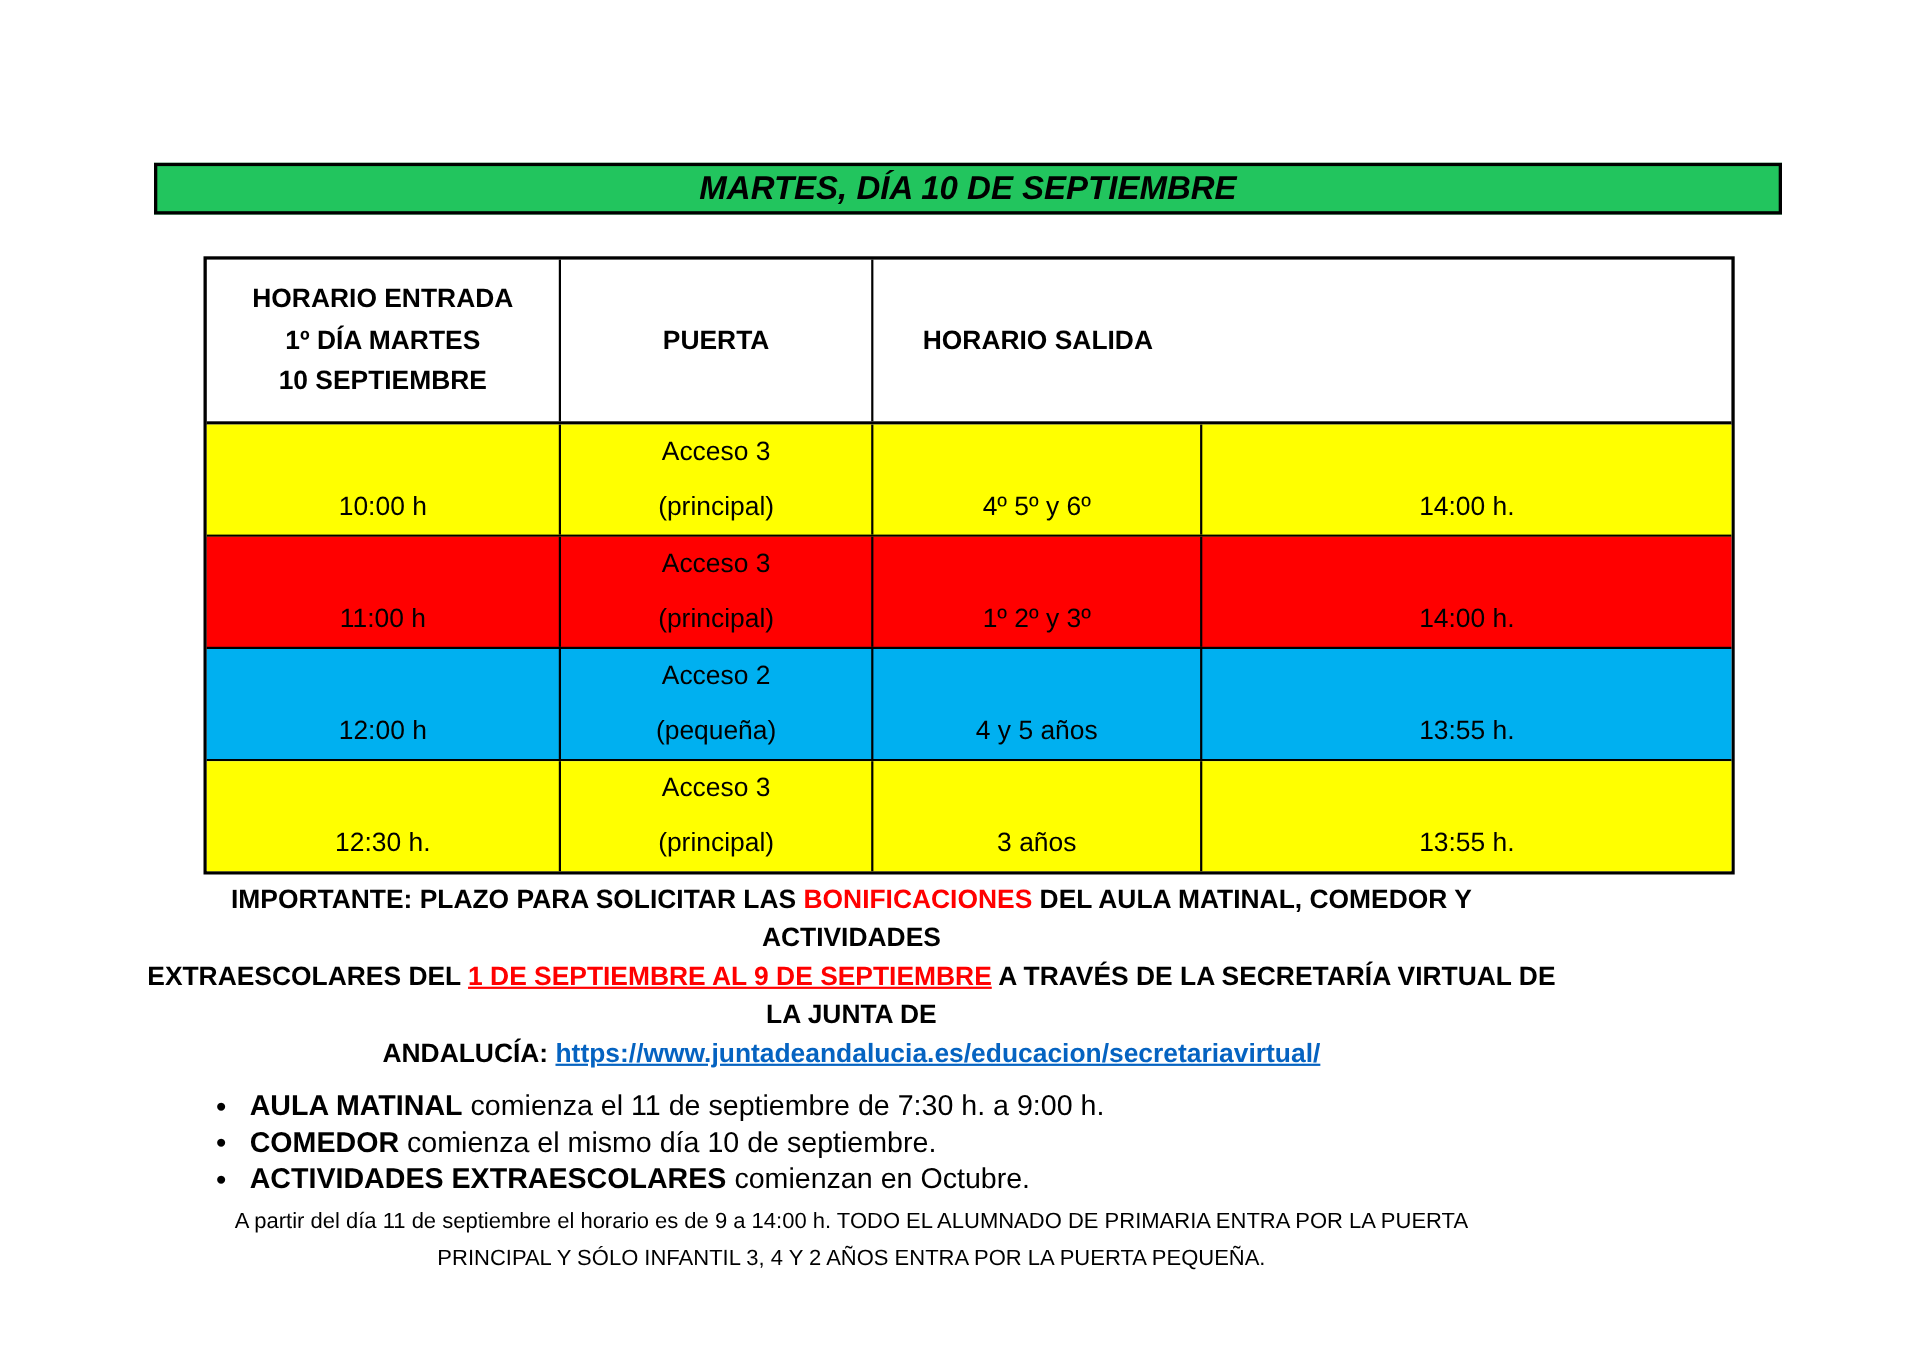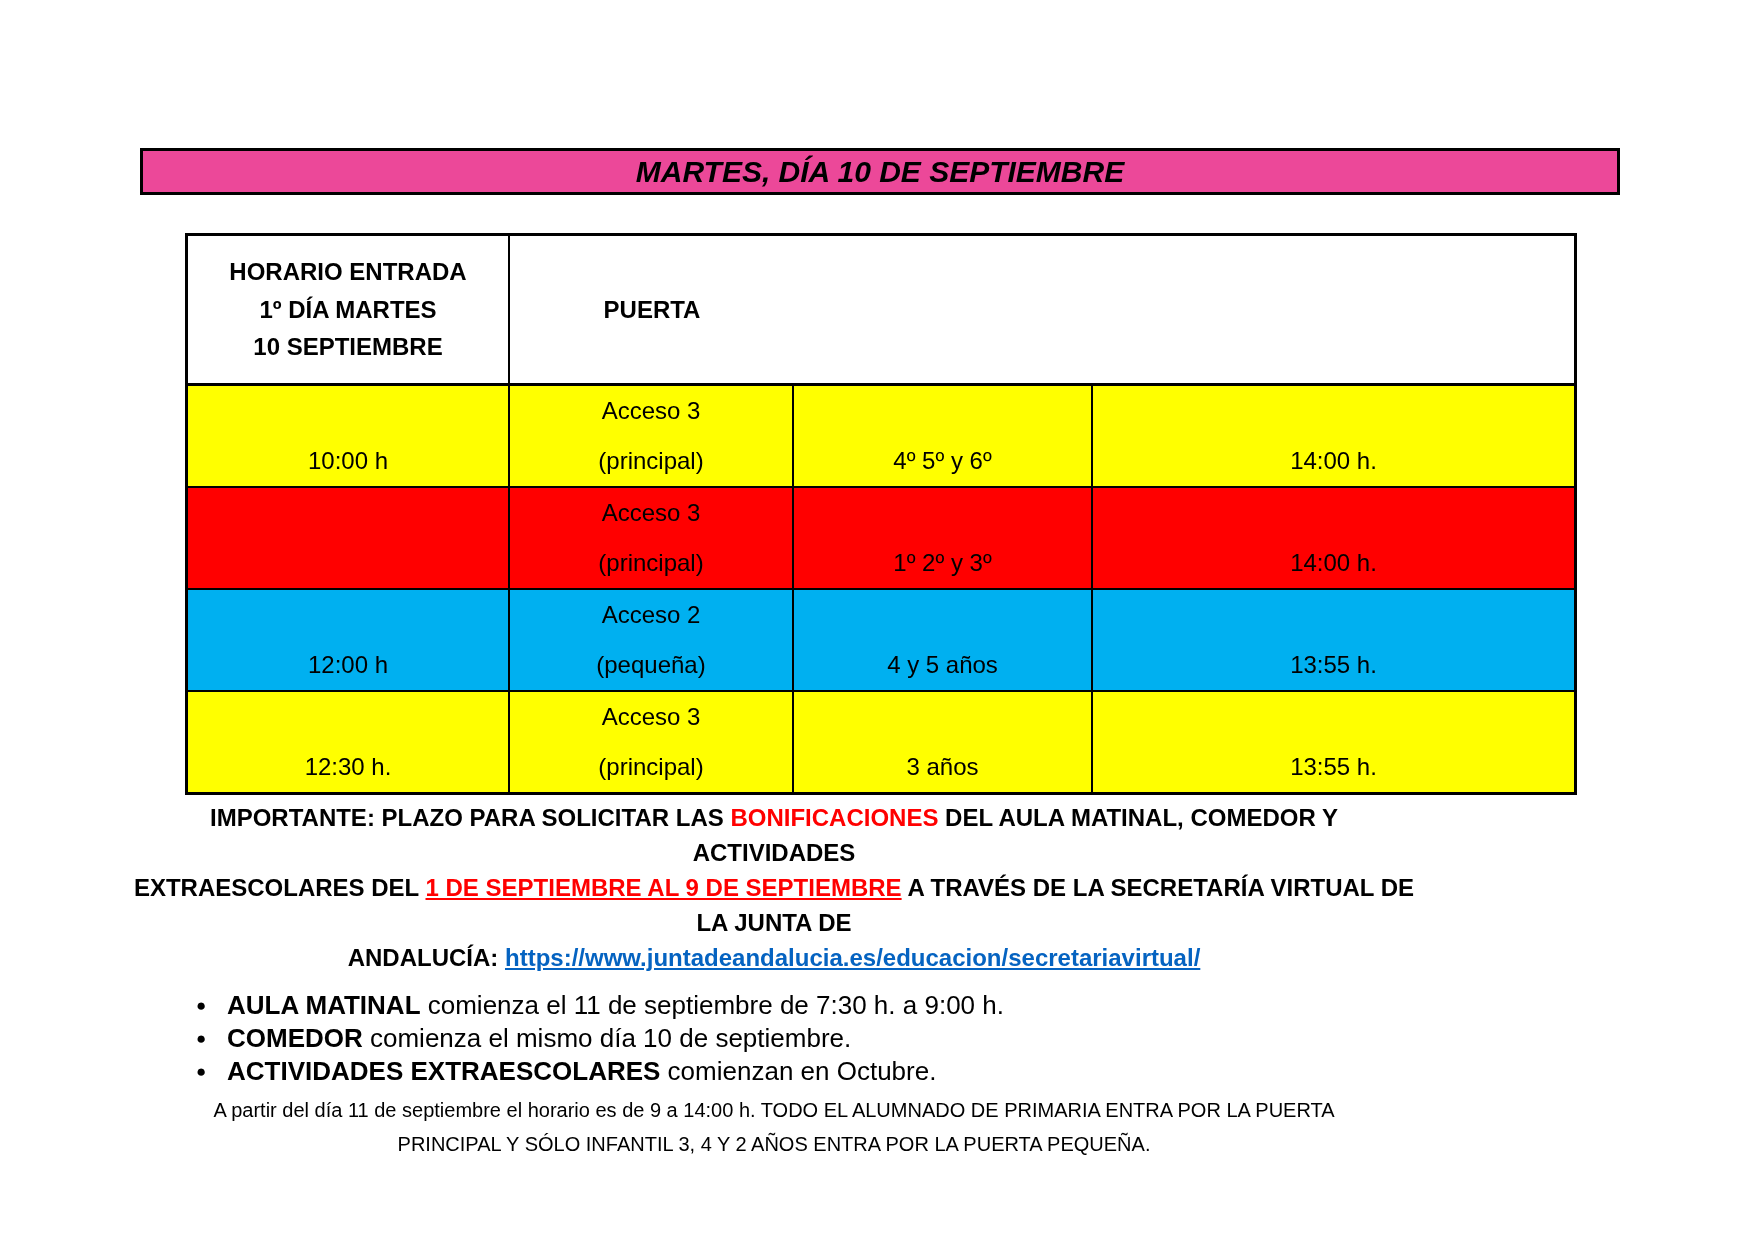--- a/index.html
+++ b/index.html
@@ -9,21 +9,21 @@
     background:#ffffff;
     font-family:"Liberation Sans", sans-serif;
     color:#000000;
     overflow:hidden;
   }
 
   
   .banner {
     position:absolute; left:140px; top:148px;
     width:1480px; height:47px;
-    background:#ec4899;
+    background:#22c55e;
     border:3px solid #000000;
     box-sizing:border-box;
     display:flex; align-items:center; justify-content:center;
   }
   .banner-text {
     font-size:30px; font-weight:bold; font-style:italic;
     letter-spacing:0px;
   }
 
   
@@ -101,20 +101,21 @@
 
   <div class="schedule-table">
 
     <div class="trow thead">
       <div class="cell head-cell head-entry">
         <div>HORARIO ENTRADA</div>
         <div>1º DÍA MARTES</div>
         <div>10 SEPTIEMBRE</div>
       </div>
       <div class="cell head-cell">PUERTA</div>
+      <div class="cell head-cell">HORARIO SALIDA</div>
     </div>
 
     <div class="trow tbody" style="background-color: rgb(255, 255, 0);">
       <div class="cell">
         <div class="slot"></div>
         <div class="slot">10:00 h</div>
       </div>
       <div class="cell">
         <div class="slot">Acceso 3</div>
         <div class="slot">(principal)</div>
@@ -125,20 +126,21 @@
       </div>
       <div class="cell">
         <div class="slot"></div>
         <div class="slot">14:00 h.</div>
       </div>
     </div>
 
     <div class="trow tbody" style="background-color: rgb(255, 0, 0);">
       <div class="cell">
         <div class="slot"></div>
+        <div class="slot">11:00 h</div>
       </div>
       <div class="cell">
         <div class="slot">Acceso 3</div>
         <div class="slot">(principal)</div>
       </div>
       <div class="cell">
         <div class="slot"></div>
         <div class="slot">1º 2º y 3º</div>
       </div>
       <div class="cell">

